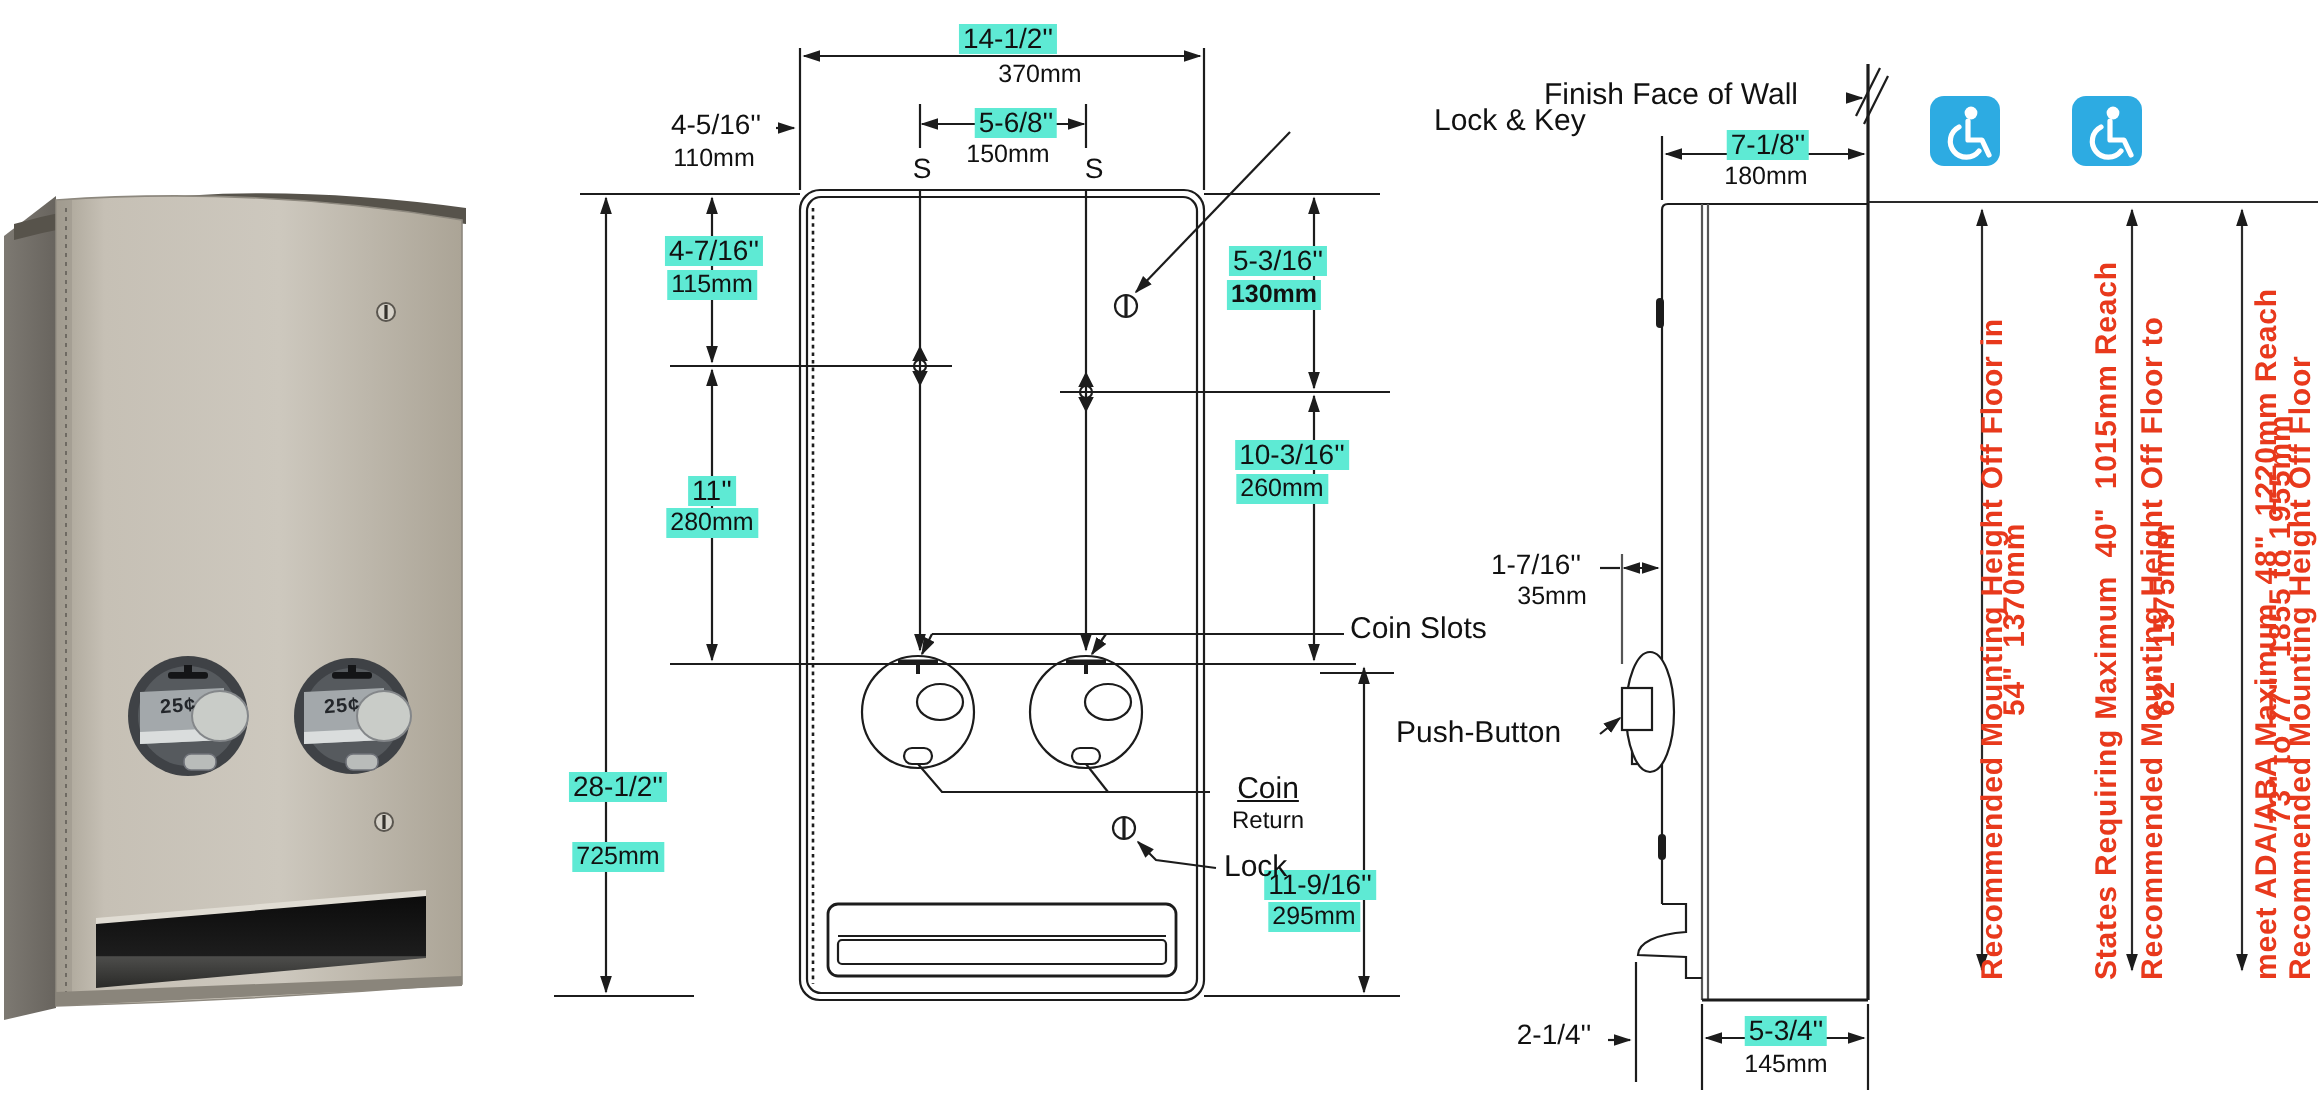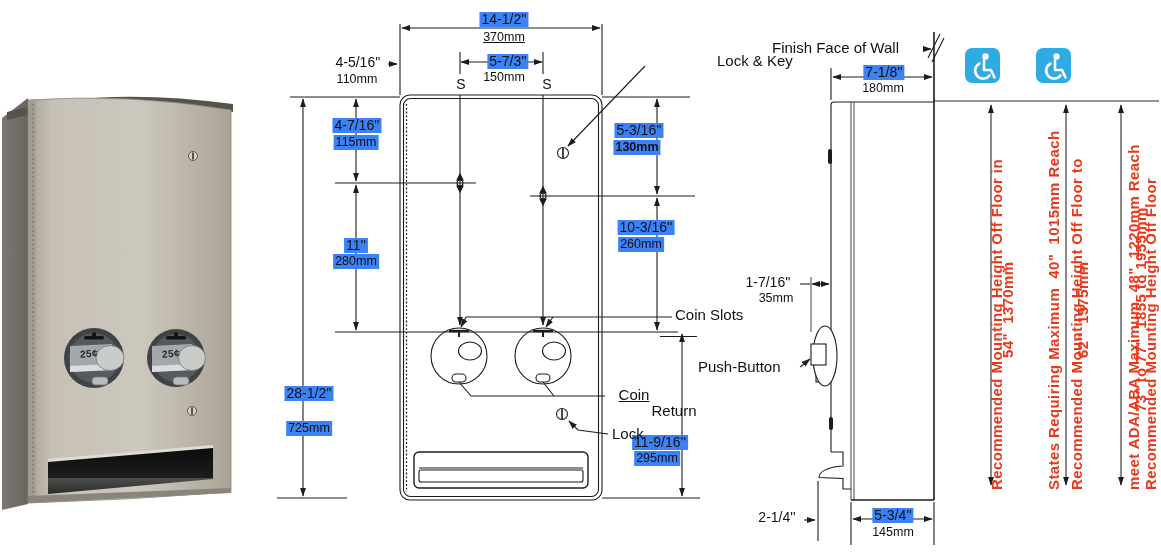--- a/index.html
+++ b/index.html
@@ -2,21 +2,21 @@
 <html><head>
 <meta charset="utf-8">
 <style>
   html,body{margin:0;padding:0;background:#fff;}
   #stage{position:relative;width:1161px;height:558px;background:#fff;overflow:hidden;
          font-family:"Liberation Sans","DejaVu Sans",sans-serif;}
   #lineart{position:absolute;left:0;top:0;}
   .t{position:absolute;transform:translateX(-50%);font-size:14px;line-height:15px;
      color:#111;white-space:nowrap;text-align:center;}
   .t.mm{font-size:12.5px;}
-  .t.bg{background:#3b82f6;padding:0 2px;}
+  .t.bg{background:#5eead4;padding:0 2px;}
   .lbl{position:absolute;font-size:15px;line-height:16px;color:#111;white-space:nowrap;}
   .s{position:absolute;transform:translateX(-50%);font-size:14px;color:#111;background:#fff;padding:0 1px;}
   .price{position:absolute;font-size:10px;font-weight:bold;color:#23262a;transform:rotate(-4deg);letter-spacing:.5px;}
   .red{position:absolute;transform:rotate(-90deg);transform-origin:0 0;
        font-weight:bold;font-size:15px;line-height:19px;letter-spacing:.4px;
        color:#e8391c;white-space:pre;}
   .red .ln{display:block;white-space:pre;}
 </style>
 </head>
 <body>
@@ -229,43 +229,43 @@
     <circle cx="1056.5" cy="56.5" r="3.2" fill="#fff"></circle>
     <path d="M1055,60.5 L1055,70 L1062,70 L1065.5,77.5" stroke="#fff" stroke-width="2.6" fill="none" stroke-linecap="round" stroke-linejoin="round"></path>
     <path d="M1050.5,63.5 A8,8 0 1 0 1060.5,75.5" stroke="#fff" stroke-width="2.6" fill="none" stroke-linecap="round"></path>
   </g>
 </svg>
 
 <span class="price" style="left:80px;top:348px;">25¢</span>
 <span class="price" style="left:162px;top:348px;">25¢</span>
 
 <span class="t bg" style="left:504px;top:12px;">14-1/2''</span>
-<span class="t mm" style="left:504px;top:30px;text-decoration:underline;">370mm</span>
+<span class="t mm" style="left:520px;top:30px;">370mm</span>
 <span class="t" style="left:358px;top:55px;">4-5/16''</span>
 <span class="t mm" style="left:357px;top:72px;">110mm</span>
-<span class="t bg" style="left:508px;top:54px;">5-7/3''</span>
+<span class="t bg" style="left:508px;top:54px;">5-6/8''</span>
 <span class="t mm" style="left:504px;top:70px;">150mm</span>
 <span class="s" style="left:461px;top:76px;">S</span>
 <span class="s" style="left:547px;top:76px;">S</span>
 <span class="lbl" style="left:675px;top:53px;margin-left:42px;">Lock &amp; Key</span>
 <span class="t bg" style="left:357px;top:118px;">4-7/16''</span>
 <span class="t mm bg" style="left:356px;top:135px;">115mm</span>
 <span class="t bg" style="left:639px;top:123px;">5-3/16''</span>
 <span class="t mm bg" style="left:637px;top:140px;font-weight:bold;">130mm</span>
 <span class="t bg" style="left:356px;top:238px;">11''</span>
 <span class="t mm bg" style="left:356px;top:254px;">280mm</span>
 <span class="t bg" style="left:646px;top:220px;">10-3/16''</span>
 <span class="t mm bg" style="left:641px;top:237px;">260mm</span>
 <span class="t bg" style="left:309px;top:386px;">28-1/2''</span>
 <span class="t mm bg" style="left:309px;top:403px;margin-top:18px;">725mm</span>
 <span class="t bg" style="left:660px;top:435px;">11-9/16''</span>
 <span class="t mm bg" style="left:657px;top:451px;">295mm</span>
 <span class="lbl" style="left:675px;top:307px;">Coin Slots</span>
 <span class="t" style="left:634px;top:387px;font-size:15px;text-decoration:underline;">Coin</span>
-<span class="t" style="left:634px;top:403px;font-size:15px;margin-left:40px;">Return</span>
+<span class="t" style="left:634px;top:403px;font-size:12px;">Return</span>
 <span class="lbl" style="left:612px;top:426px;">Lock</span>
 
 <span class="lbl" style="left:772px;top:40px;">Finish Face of Wall</span>
 <span class="t bg" style="left:884px;top:65px;">7-1/8''</span>
 <span class="t mm" style="left:883px;top:81px;">180mm</span>
 <span class="t" style="left:768px;top:275px;">1-7/16''</span>
 <span class="t mm" style="left:776px;top:291px;">35mm</span>
 <span class="lbl" style="left:698px;top:359px;">Push-Button</span>
 <span class="t" style="left:777px;top:510px;">2-1/4''</span>
 <span class="t mm" style="left:778px;top:526px;margin-top:44px;">55mm</span>

